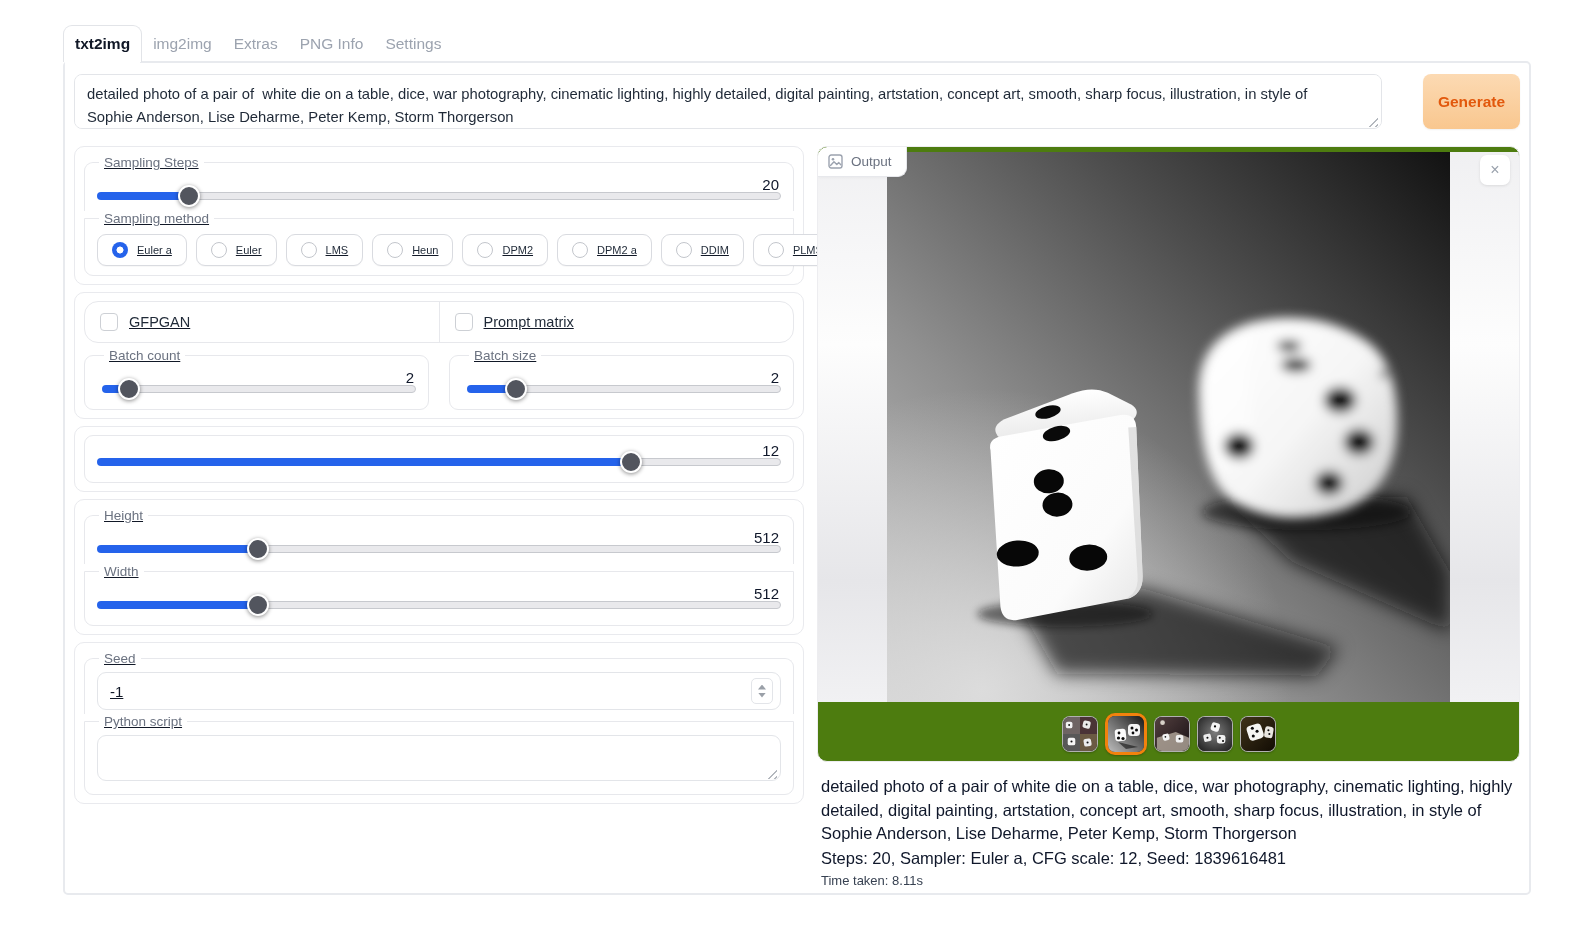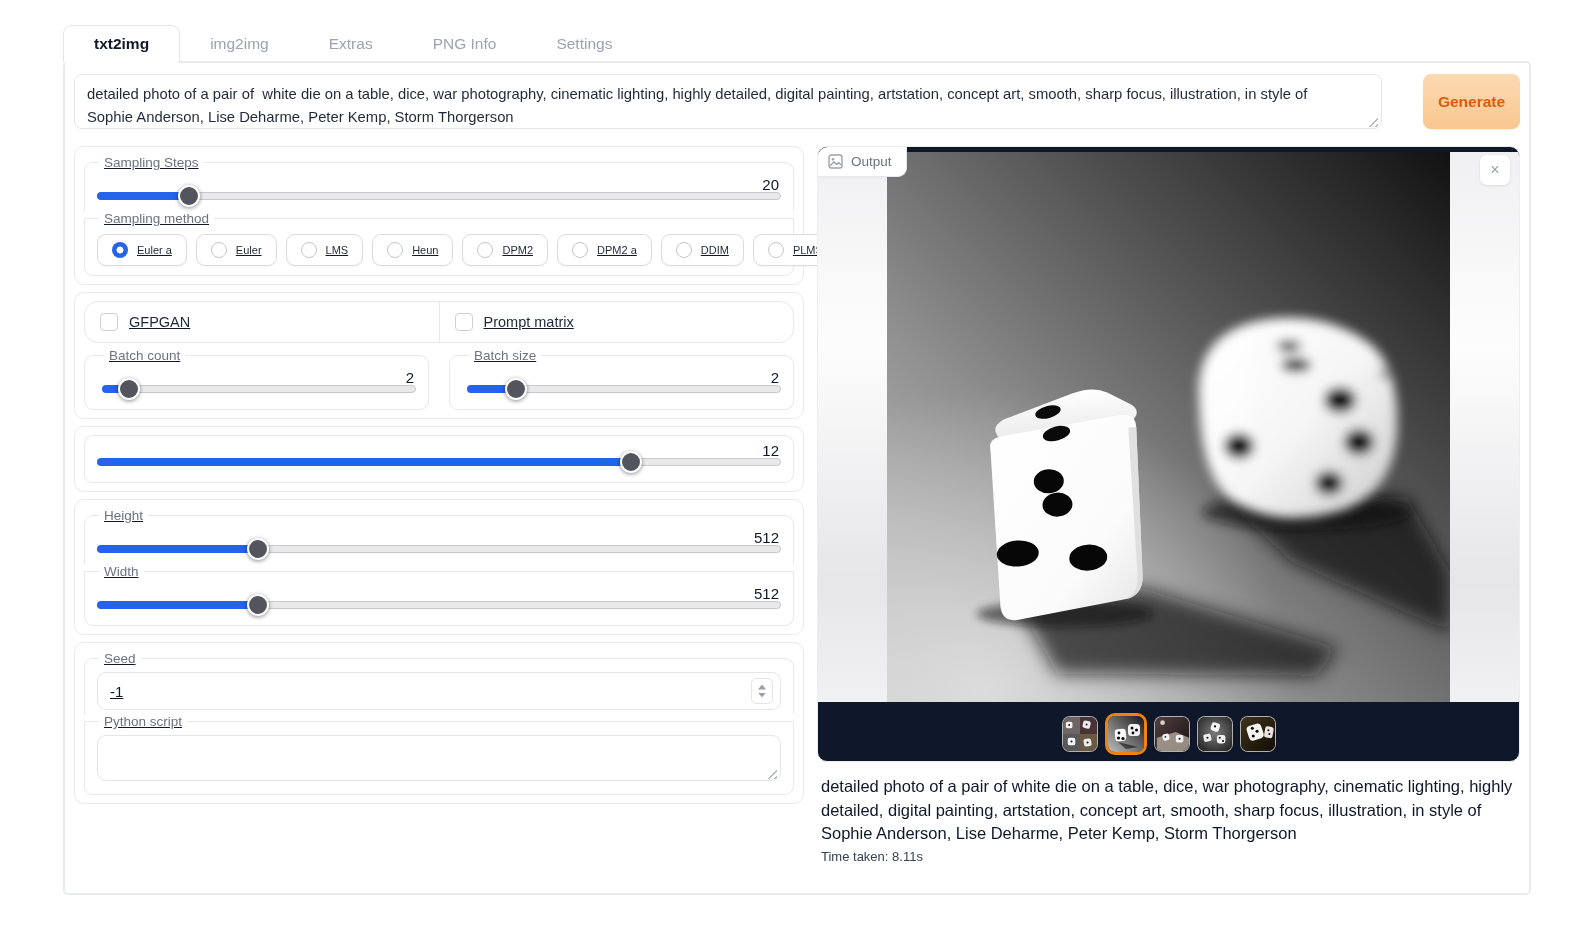--- a/index.html
+++ b/index.html
@@ -6,21 +6,21 @@
   html,body { margin:0; padding:0; }
   body {
     width:1594px; height:935px; background:#ffffff; overflow:hidden;
     font-family:"Liberation Sans","DejaVu Sans",sans-serif; color:#111827;
     position:relative;
   }
   .app { position:absolute; left:63px; top:25px; width:1468px; }
 
   
   .tabbar { display:flex; align-items:flex-end; height:37px; position:relative; z-index:5; }
-  .tab { padding:9px 30px; font-size:15.5px; color:#9ca3af; cursor:pointer; }
+  .tab { padding:9px 11px; font-size:15.5px; color:#9ca3af; cursor:pointer; }
   .tab.active {
     background:#fff; color:#111827; font-weight:700;
     border:1px solid #e2e4e8; border-bottom:none; border-radius:9px 9px 0 0;
     position:relative;
   }
   .tab.active::after { content:""; position:absolute; left:1px; right:1px; bottom:-3px; height:4px; background:#fff; }
 
   
   .container {
     border:2px solid #e8eaee; border-radius:5px; margin-top:-1px;
@@ -126,21 +126,21 @@
 
   .pyta-wrap { position:relative; margin-top:6px; }
   textarea.pyta {
     width:100%; height:46px; resize:none; outline:none;
     border:1px solid #e3e5e9; border-radius:9px; background:#fff;
     font-family:"Liberation Sans","DejaVu Sans",sans-serif; font-size:14px; padding:8px 12px;
   }
 
   
   .outpanel {
-    position:relative; background:#0f172a; border:1px solid #ededf0;
+    position:relative; background:#4d7c0f; border:1px solid #ededf0;
     border-radius:10px; height:616px; overflow:hidden;
   }
   .outchip {
     position:absolute; top:0; left:0; z-index:4;
     background:#fff; border-right:1px solid #e7e8ec; border-bottom:1px solid #e7e8ec;
     border-radius:9px 0 9px 0; padding:7px 14px 7px 10px;
     display:flex; align-items:center; gap:8px;
     font-size:13.5px; color:#6b7280; box-shadow:1px 1px 3px rgba(0,0,0,.04);
   }
   .closebtn {
@@ -512,18 +512,19 @@
                 <rect x="25" y="10" width="9" height="12" rx="2.5" fill="#e8e6e0" transform="rotate(10 29 16)"></rect>
                 <circle cx="29" cy="14" r="1.1" fill="#0a0a0a"></circle>
                   <circle cx="30" cy="18" r="1.1" fill="#0a0a0a"></circle>
               </svg>
             </button>
           </div>
         </div>
 
         <div class="caption-block">
           <div class="caption">detailed photo of a pair of white die on a table, dice, war photography, cinematic lighting, highly detailed, digital painting, artstation, concept art, smooth, sharp focus, illustration, in style of Sophie Anderson, Lise Deharme, Peter Kemp, Storm Thorgerson</div>
+          <div class="params">Steps: 20, Sampler: Euler a, CFG scale: 12, Seed: 1839616481</div>
           <div class="timetaken">Time taken: 8.11s</div>
         </div>
       </div>
     </div>
   </div>
 </div>
 
 </body></html>

